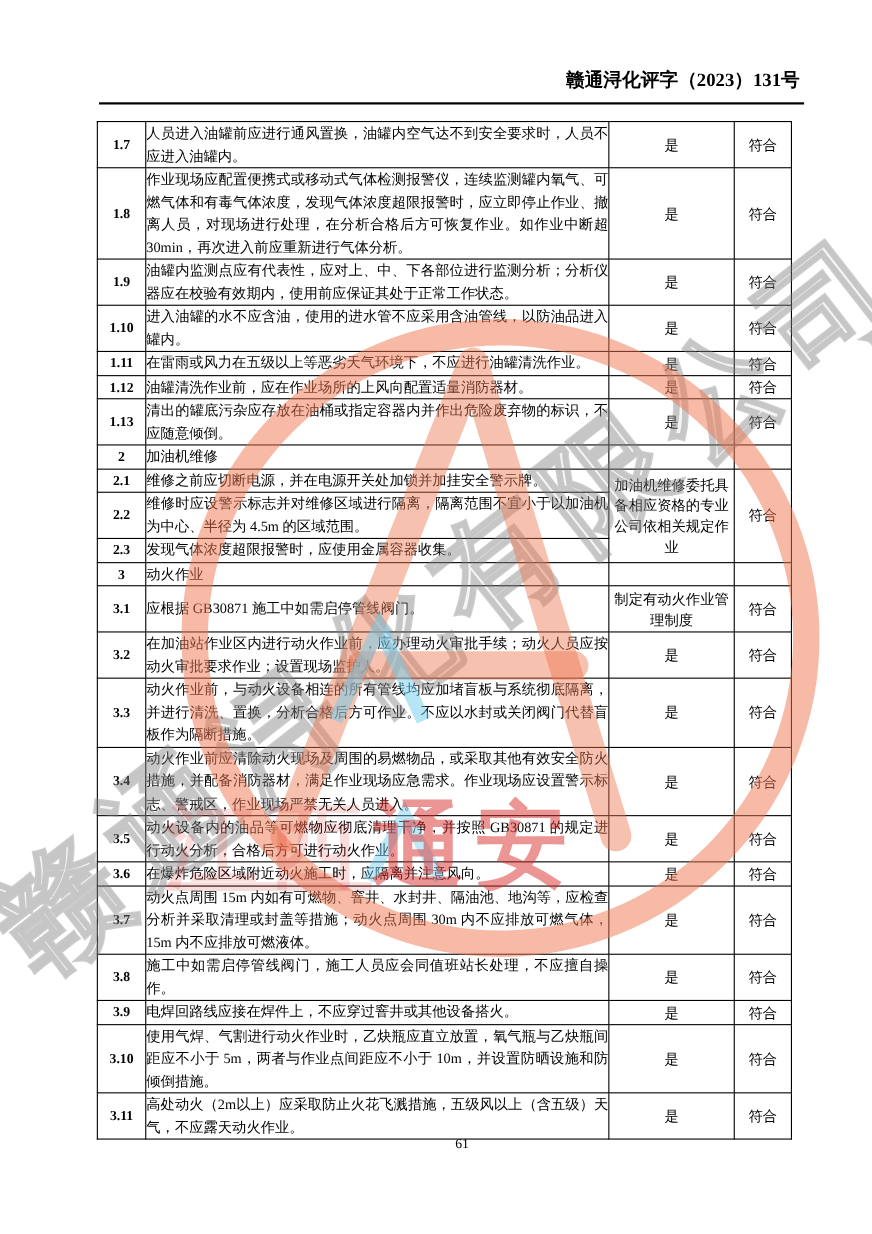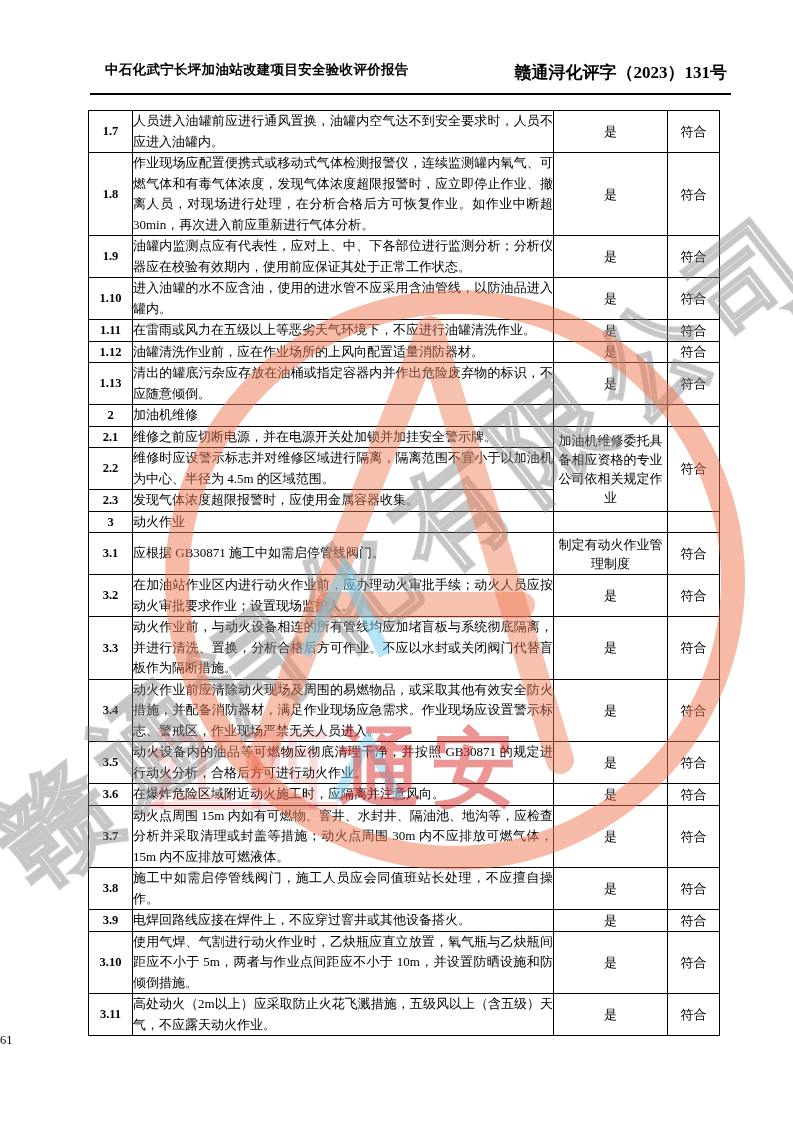--- a/index.html
+++ b/index.html
@@ -40,21 +40,21 @@
     padding:0;vertical-align:middle;
     overflow:hidden;
   }
   td.num{text-align:center;font-weight:bold;font-size:12.5px;font-family:"Liberation Serif","DejaVu Serif",serif;}
   td.req{text-align:justify;padding:0 3px;margin-left:24px;}
   td.section{padding:0 3px;text-align:left;}
   td.status,td.result{text-align:center;line-height:19px;padding:0 2px;}
   
   .page-number{
     position:absolute;left:0;right:0;top:1033px;
-    text-align:left;font-size:12.5px;
+    text-align:center;font-size:12.5px;padding-left:47px;
   }
   
   .watermark{
     position:absolute;inset:0;z-index:5;pointer-events:none;overflow:hidden;
   }
   .wm-diagonal{
     position:absolute;left:-35px;top:800px;
     transform:rotate(-38deg);transform-origin:0 0;
     font-size:112px;font-weight:bold;letter-spacing:14px;white-space:nowrap;
     color:rgba(160,160,160,0.10);
@@ -67,21 +67,20 @@
   }
   .wm-red .faint{color:rgba(217,44,44,0.16);text-decoration:underline;}
   .wm-red .main{color:rgba(217,44,44,0.50);}
   .wm-logo{position:absolute;left:160px;top:275px;}
 </style>
 </head>
 <body>
 
 <div class="page">
 
-  <div class="hdr-left">中石化武宁长坪加油站改建项目安全验收评价报告</div>
   <div class="hdr-right">赣通浔化评字（2023）131号</div>
   <div class="hdr-rule"></div>
 
   <table class="checklist">
     <colgroup>
       <col class="c-num">
         <col class="c-req">
         <col class="c-status">
         <col class="c-result">
     </colgroup>

